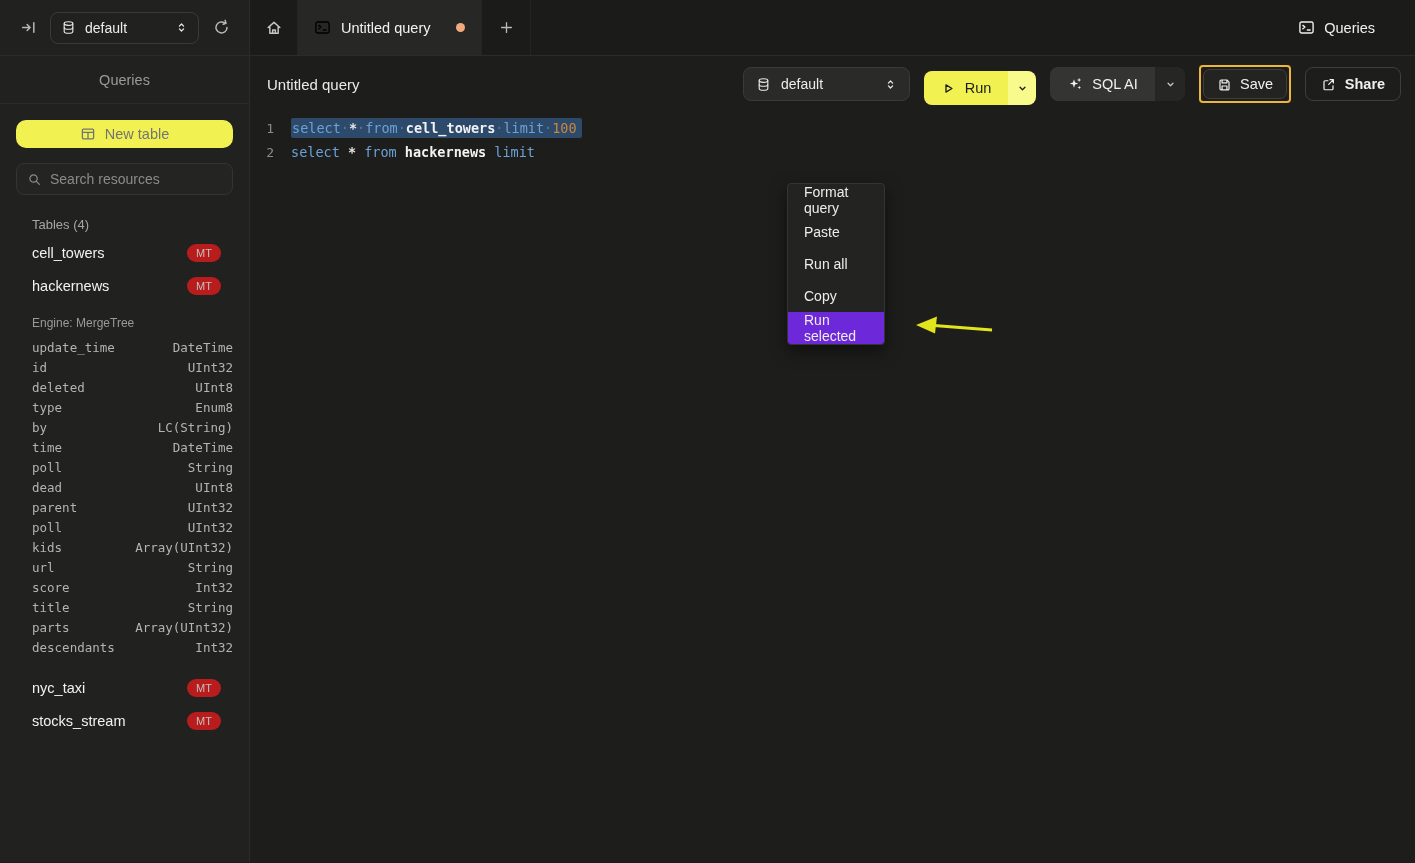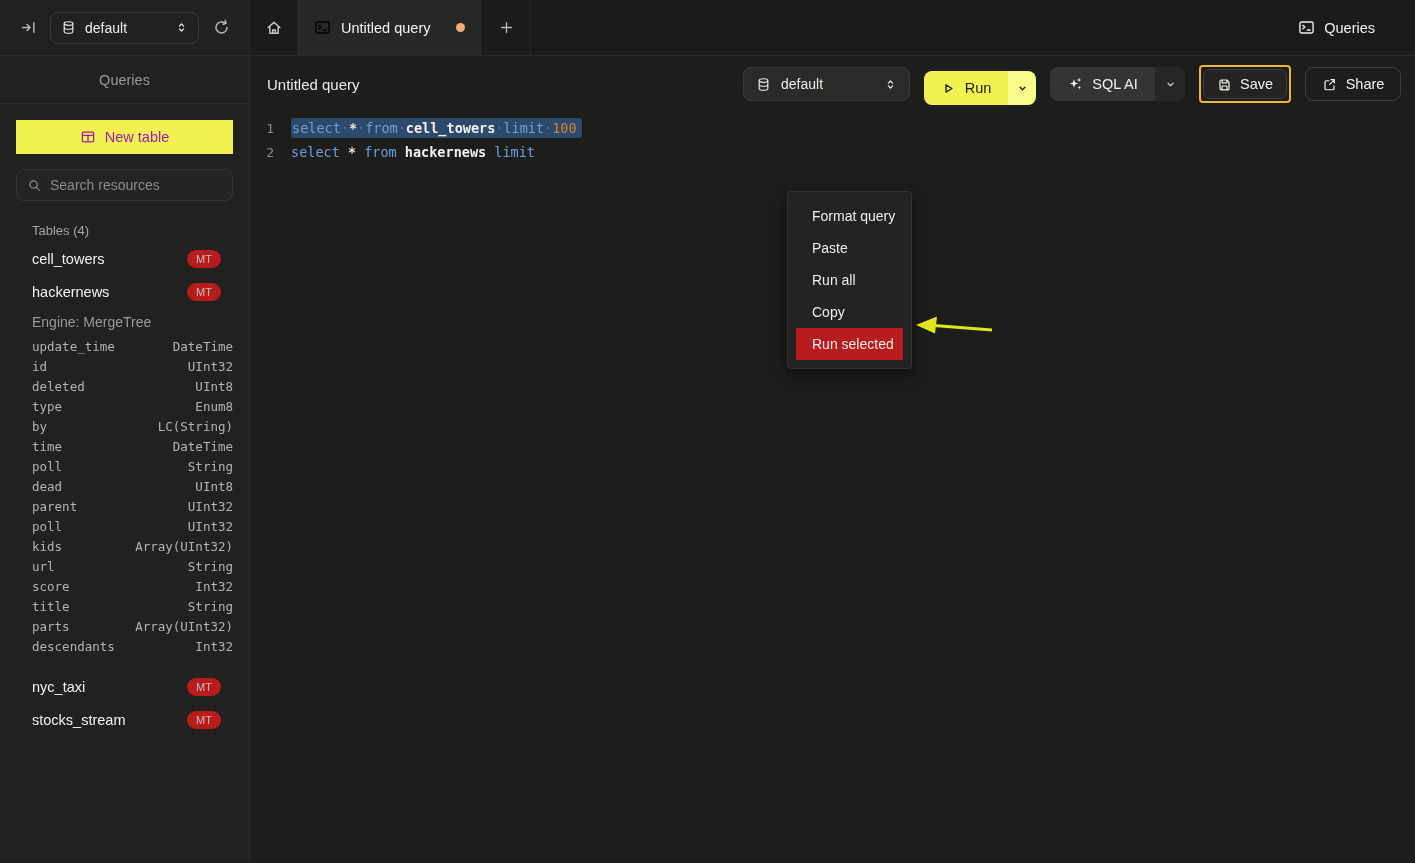--- a/index.html
+++ b/index.html
@@ -37,35 +37,35 @@
   
   .sidebar { width:250px; flex:none; background:#212120; border-right:1px solid #2b2b29;
              display:flex; flex-direction:column; }
   .sidebar-tabs { height:48px; flex:none; display:flex; border-bottom:1px solid #2b2b29; }
   .s-tab { flex:1; display:flex; align-items:center; justify-content:center; font-size:14.5px;
            color:#9a9a98; background:none; border:none; cursor:pointer; position:relative; }
   .s-tab.active { color:#f5f5f3; font-weight:500; }
   .s-tab.active::after { content:""; position:absolute; left:0; right:0; bottom:-1px; height:3px;
                          background:var(--accent); }
   .sidebar-content { padding:16px 16px 0 16px; }
-  .new-table-btn { width:100%; height:34px; background:var(--accent); color:#a21caf; border:none;
-                   border-radius:0; font-size:14.5px; font-weight:500; display:flex; gap:9px;
+  .new-table-btn { width:100%; height:28px; background:var(--accent); color:#737373; border:none;
+                   border-radius:10px; font-size:14.5px; font-weight:500; display:flex; gap:9px;
                    align-items:center; justify-content:center; cursor:pointer;
                    font-family:"Liberation Sans",sans-serif; }
   .search-box { margin-top:15px; height:32px; background:#242422; border:1px solid #343432;
                 border-radius:8px; display:flex; align-items:center; gap:8px; padding:0 10px; }
   .search-box input { background:transparent; border:none; outline:none; color:#d8d8d6;
                       font-size:14px; width:100%; font-family:"Liberation Sans",sans-serif; }
   .search-box input::placeholder { color:#8b8b89; }
   .section-label { margin:22px 0 4px 16px; font-size:13px; color:#a5a5a3; }
   .row-table { height:33px; display:flex; align-items:center; padding:0 12px 0 16px; cursor:pointer; }
   .row-table .tname { flex:1; font-size:14.5px; font-weight:500; color:#f2f2f0; }
   .badge { background:#b91c1c; color:#c0c0be; font-size:11px; padding:3px 9px; border-radius:10px; }
-  .row-engine { height:28px; display:flex; align-items:center; padding-left:16px; font-size:14px;
-                color:#9a9a98; }
+  .row-engine { height:28px; display:flex; align-items:center; padding-left:16px; font-size:12px;
+                color:#9a9a98;margin-top:7px; }
   .row-column { height:20px; display:flex; align-items:center; padding-left:16px;
                 font-family:"DejaVu Sans Mono", monospace; font-size:12.5px; color:#b3b3b1; }
   .row-column .cname { flex:1; }
   .row-column .ctype { text-align:right; }
   .gap-before { margin-top:14px; }
 
   
   .main { flex:1; display:flex; flex-direction:column; position:relative; background:#1d1d1b; }
   .main-toolbar { height:56px; flex:none; display:flex; align-items:center; padding:0 14px 0 17px; gap:14px; }
   .query-title { font-size:15px; color:#eaeae8; }
@@ -86,42 +86,42 @@
                 justify-content:center; gap:9px; font-size:14.5px; font-weight:500; }
   .sqlai-caret { width:30px; background:#262624; color:#c5c5c3; display:flex; align-items:center;
                  justify-content:center; }
   .save-ring { border:2px solid var(--save-ring); border-radius:4px; padding:2px; cursor:pointer;
                background:none; }
   .save-btn { width:84px; height:30px; border:1px solid #3f3f3d; border-radius:7px; background:#232321;
               color:#f0f0ee; display:flex; align-items:center; justify-content:center; gap:8px;
               font-size:14.5px; font-weight:500; }
   .share-btn { width:96px; height:34px; border:1px solid #3e3e3c; border-radius:8px; background:transparent;
                color:#f0f0ee; display:flex; align-items:center; justify-content:center; gap:9px;
-               font-size:14.5px; font-weight:400; cursor:pointer; font-family:"Liberation Sans",sans-serif; }
+               font-size:14.5px; font-weight:700; cursor:pointer; font-family:"Liberation Sans",sans-serif; }
 
   
   .editor { flex:1; padding-top:4px; font-family:"DejaVu Sans Mono", monospace; font-size:13.5px; }
   .code-line { height:24px; display:flex; align-items:center; }
   .gutter { width:24px; flex:none; text-align:right; color:#8c8c8a; font-size:13px; }
   .code-text { margin-left:17px; white-space:pre; }
   .code-text.selected { background:var(--selection); border-radius:2px; padding:2px 5px 2px 1px; }
   .tk-kw  { color:var(--kw); }
   .tk-op  { color:#e9e9e7; font-weight:bold; }
   .tk-id  { color:#f1f3f5; font-weight:bold; }
   .tk-num { color:var(--num); }
   .tk-ws  { color:#54779d; }
   .tk-sp  { color:#b0b0ae; }
 
   
-  .ctx-menu { position:absolute; left:537px; top:127px; width:125px; background:#232321;
+  .ctx-menu { position:absolute; left:537px; top:127px; width:98px; background:#232321;
               border:1px solid #343432; border-radius:4px; box-shadow:0 6px 16px rgba(0,0,0,.5);
-              padding:8px; z-index:20; overflow:hidden;margin-top:8px; }
+              padding:0; z-index:20; overflow:hidden; }
   .ctx-item { height:32px; display:flex; align-items:center; padding-left:16px; font-size:14px;
               color:#ededeb; cursor:pointer; }
-  .ctx-item.hl { background:#b91c1c; }
+  .ctx-item.hl { background:#6d28d9; }
 
   .annot-arrow { position:absolute; left:660px; top:256px; z-index:25; pointer-events:none; }
 </style>
 </head>
 <body>
 
 <div class="topbar">
   <div class="topbar-left">
     <button class="icon-btn">
       <span>

